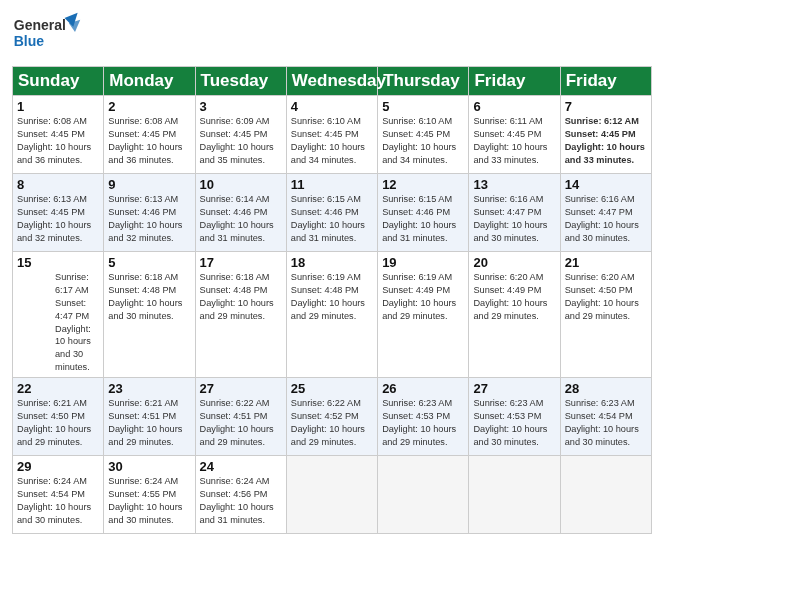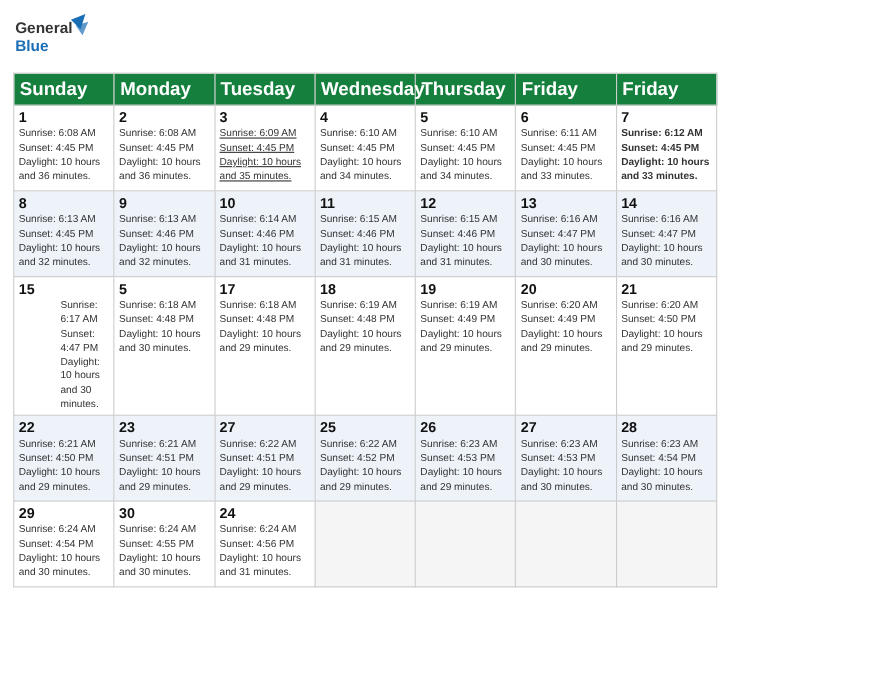--- a/index.html
+++ b/index.html
@@ -126,21 +126,21 @@
           </td>
           <td>
             <span class="day-num">2</span>
             <div class="day-info" style="white-space: pre-line;">Sunrise: 6:08 AM
 Sunset: 4:45 PM
 Daylight: 10 hours
 and 36 minutes.</div>
           </td>
           <td>
             <span class="day-num">3</span>
-            <div class="day-info" style="white-space: pre-line; text-decoration: underline;">Sunrise: 6:09 AM
+            <div class="day-info" style="white-space: pre-line;">Sunrise: 6:09 AM
 Sunset: 4:45 PM
 Daylight: 10 hours
 and 35 minutes.</div>
           </td>
           <td>
             <span class="day-num">4</span>
             <div class="day-info" style="white-space: pre-line;">Sunrise: 6:10 AM
 Sunset: 4:45 PM
 Daylight: 10 hours
 and 34 minutes.</div>

